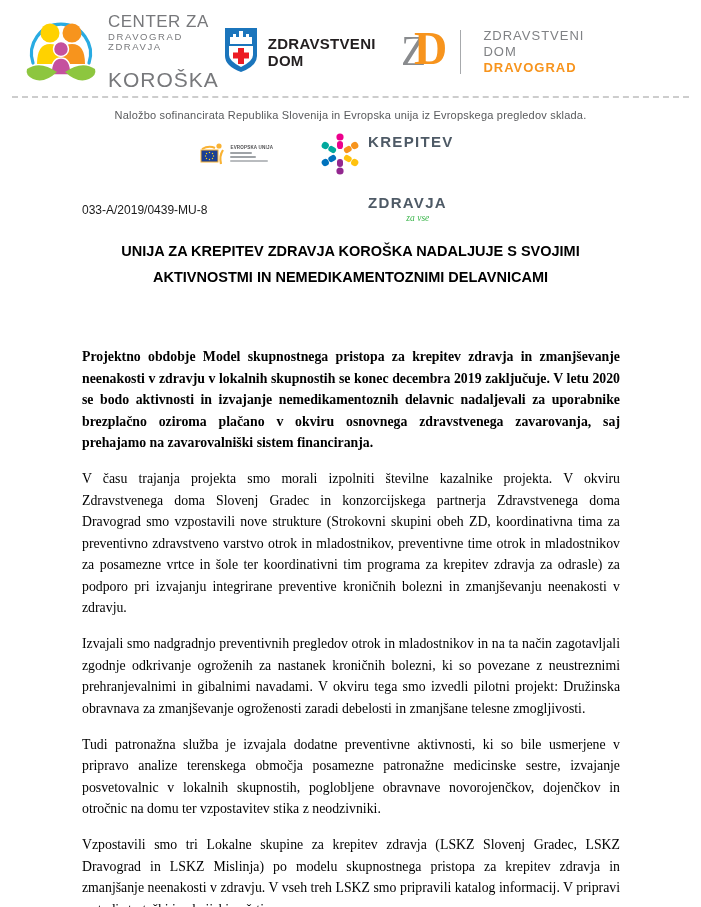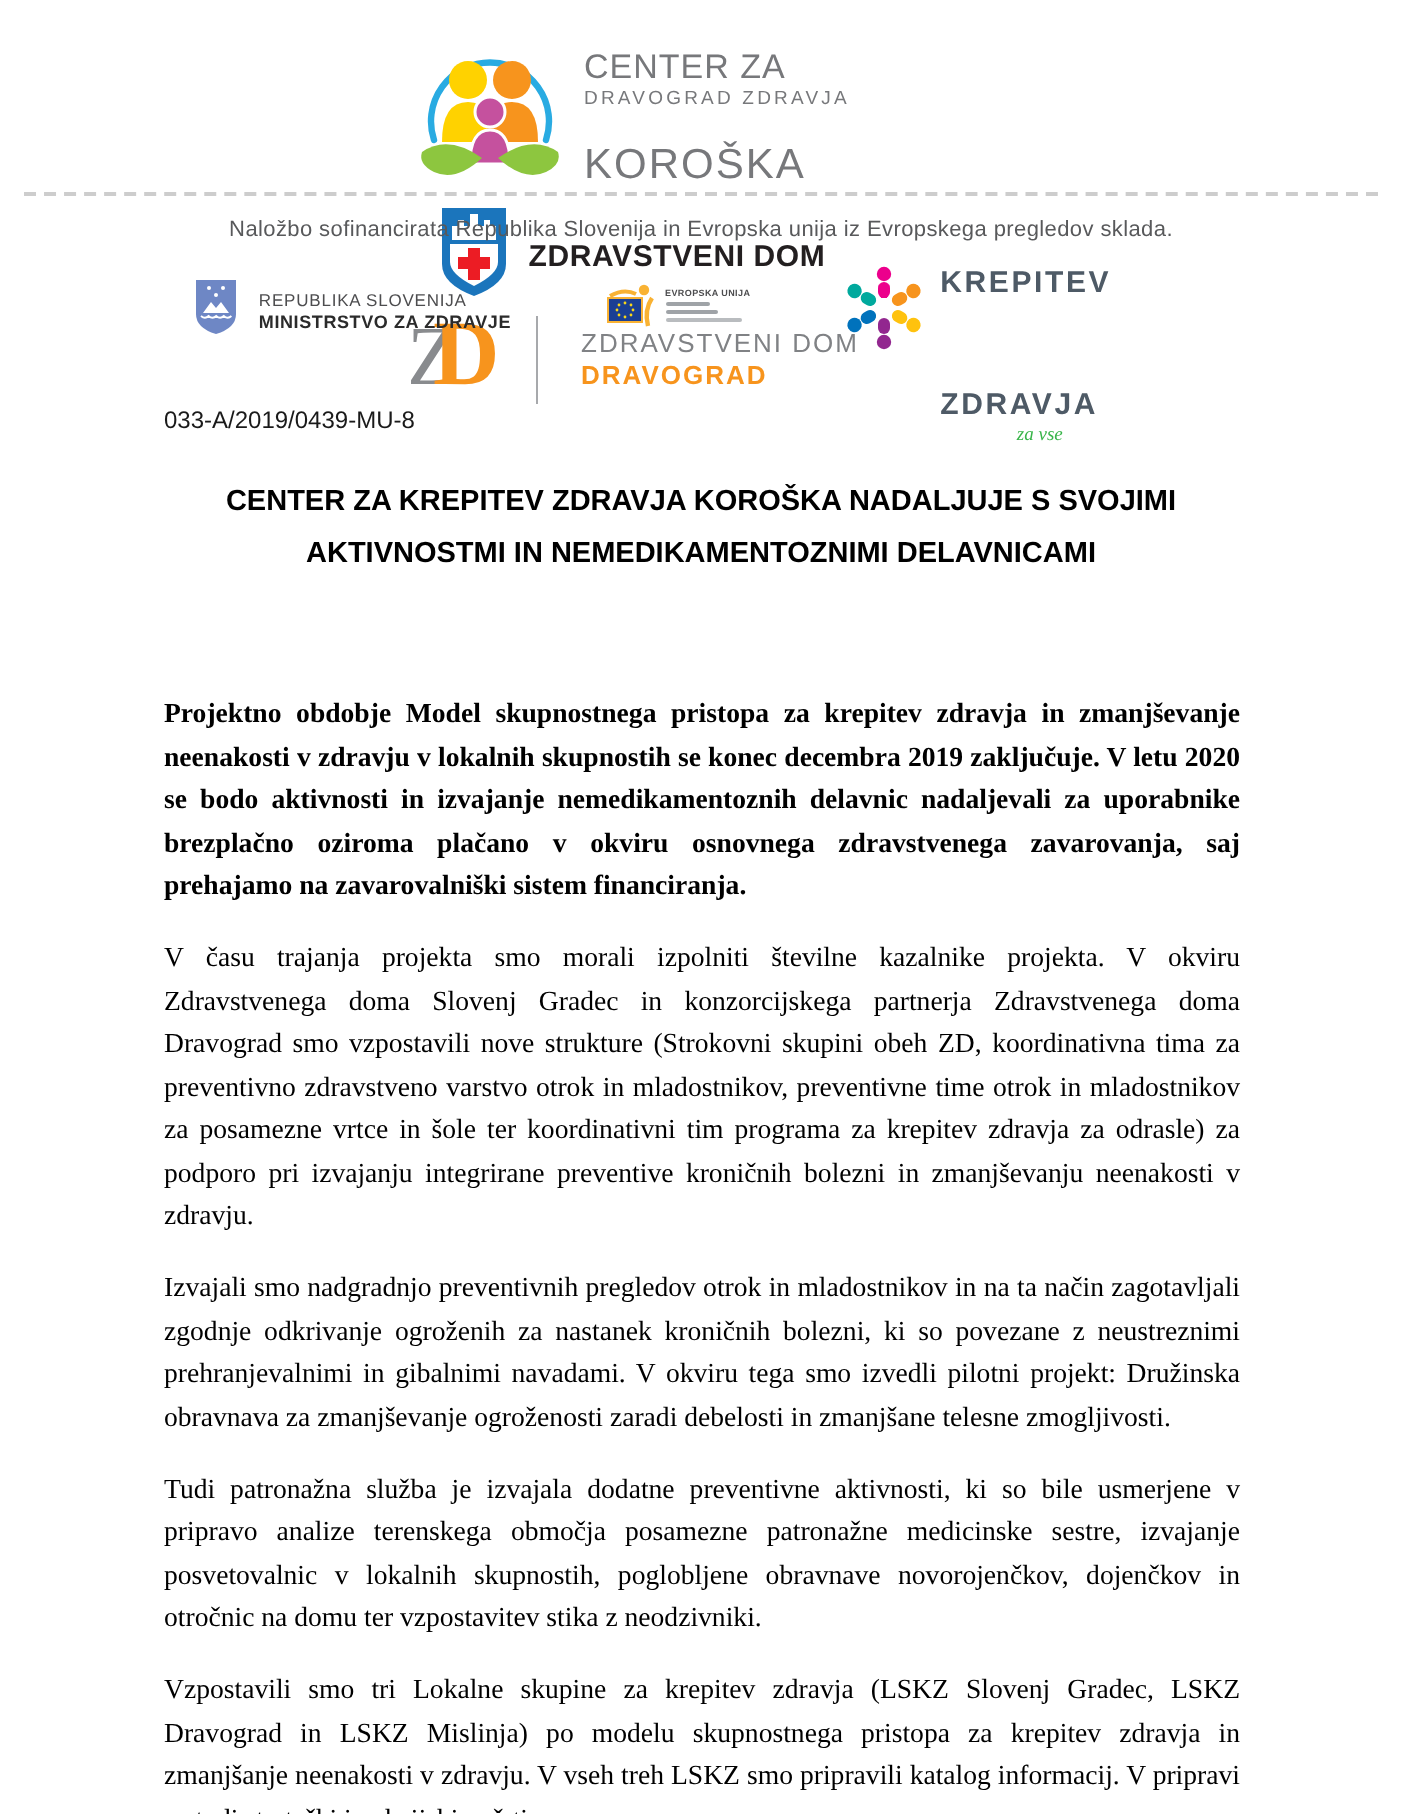--- a/index.html
+++ b/index.html
@@ -6,21 +6,21 @@
   html,body { background:#fff; }
   .page {
     position:relative; width:701px; height:907px; margin:0 auto;
     background:#fff; overflow:hidden;
     font-family:"Liberation Sans", sans-serif;
   }
 
   
   .logos-row1 {
     display:flex; align-items:center; justify-content:space-between;
-    padding:16px 92px 8px 24px; height:96px;flex-direction:column;
+    padding:16px 92px 8px 24px; height:96px;
   }
   .logo { display:flex; align-items:center; gap:10px; }
 
   .ckz-text { color:#77787B; line-height:1.05; }
   .ckz-line1 { font-size:17px; letter-spacing:.5px; }
   .ckz-line2 { font-size:9.5px; letter-spacing:1.6px; margin-top:2px; }
   .ckz-line3 { font-size:21px; letter-spacing:1px; margin-top:17px; }
 
   .zdsg-text { line-height:1.15; font-weight:bold; letter-spacing:.3px; }
   .zdsg-line1 { color:#231F20; font-size:15px; }
@@ -131,36 +131,20 @@
     </div>
 
   </div>
 
   <div class="dashed-divider"></div>
 
   <div class="funding-note">Naložbo sofinancirata Republika Slovenija in Evropska unija iz Evropskega pregledov sklada.</div>
 
   <div class="logos-row2">
 
-    <div class="logo">
-      <span>
-        <svg width="22" height="29" viewBox="0 0 22 29">
-          <path d="M1 1 H21 V18 Q21 25 11 28 Q1 25 1 18 Z" fill="#6E87C5"></path>
-          <circle cx="7.5" cy="5" r="1" fill="#fff"></circle>
-            <circle cx="14.5" cy="5" r="1" fill="#fff"></circle>
-            <circle cx="11" cy="8.5" r="1" fill="#fff"></circle>
-          <path d="M4.5 17.5 L8.5 12 L11 15 L13.5 12 L17.5 17.5 Z" fill="#fff"></path>
-          <path d="M3.5 19 q2 1.8 3.8 0 q2 1.8 3.8 0 q2 1.8 3.8 0 q2 1.8 3.8 0" stroke="#fff" stroke-width=".9" fill="none"></path>
-        </svg>
-      </span>
-      <span class="ministry-text">
-        <div class="ministry-line1">REPUBLIKA SLOVENIJA</div>
-        <div class="ministry-line2">MINISTRSTVO ZA ZDRAVJE</div>
-      </span>
-    </div>
 
     <div class="eu-logo">
       <span>
         <svg width="27" height="27" viewBox="0 0 27 27">
           <circle cx="20" cy="5" r="2.6" fill="#F9B233"></circle>
           <path d="M24 9 Q20 15 22 23" stroke="#F9B233" stroke-width="2.2" fill="none"></path>
           <path d="M3 8 Q10 4 16 7" stroke="#F9B233" stroke-width="2" fill="none"></path>
           <rect x="2" y="9" width="17" height="12" fill="#1B3F94" stroke="#F9B233" stroke-width="1"></rect>
           <g fill="#F9D616">
             <circle cx="10.5" cy="11.5" r=".7"></circle>
@@ -219,21 +203,21 @@
         <div class="kz-line2">ZDRAVJA</div>
         <div class="kz-line3">za vse</div>
       </span>
     </div>
 
   </div>
 
   <div class="doc-number">033-A/2019/0439-MU-8</div>
 
   <div class="doc-title">
-    <div>CENTER ZA KREPITEV ZDRAVJA KOROŠKA NADALJUJE S SVOJIMI</div>
+    <div>UNIJA ZA KREPITEV ZDRAVJA KOROŠKA NADALJUJE S SVOJIMI</div>
     <div>AKTIVNOSTMI IN NEMEDIKAMENTOZNIMI DELAVNICAMI</div>
   </div>
 
   <div class="body-text">
     <p class="bold">Projektno obdobje Model skupnostnega pristopa za krepitev zdravja in zmanjševanje neenakosti v zdravju v lokalnih skupnostih se konec decembra 2019 zaključuje. V letu 2020 se bodo  aktivnosti in izvajanje nemedikamentoznih delavnic nadaljevali za uporabnike brezplačno oziroma plačano v okviru osnovnega zdravstvenega zavarovanja, saj prehajamo na zavarovalniški sistem financiranja.</p>
     <p>V času trajanja projekta smo morali izpolniti številne kazalnike projekta. V okviru Zdravstvenega doma Slovenj Gradec in konzorcijskega partnerja Zdravstvenega doma Dravograd smo vzpostavili nove strukture (Strokovni skupini obeh ZD, koordinativna tima za preventivno zdravstveno varstvo otrok in mladostnikov, preventivne time otrok in mladostnikov za posamezne vrtce in šole ter koordinativni tim programa za krepitev zdravja za odrasle) za podporo pri izvajanju integrirane preventive kroničnih bolezni in zmanjševanju neenakosti v zdravju.</p>
     <p>Izvajali smo nadgradnjo preventivnih pregledov otrok in mladostnikov in na ta način zagotavljali zgodnje odkrivanje ogroženih za nastanek kroničnih bolezni, ki so povezane z neustreznimi prehranjevalnimi in gibalnimi navadami. V okviru tega smo izvedli pilotni projekt: Družinska obravnava za zmanjševanje ogroženosti zaradi debelosti in zmanjšane telesne zmogljivosti.</p>
     <p>Tudi patronažna služba je izvajala dodatne preventivne aktivnosti, ki so bile usmerjene v pripravo analize terenskega območja posamezne patronažne medicinske sestre, izvajanje posvetovalnic v lokalnih skupnostih, poglobljene obravnave novorojenčkov, dojenčkov in otročnic na domu ter vzpostavitev stika z neodzivniki.</p>
     <p>Vzpostavili smo tri Lokalne skupine za krepitev zdravja (LSKZ Slovenj Gradec, LSKZ Dravograd in LSKZ Mislinja) po modelu skupnostnega pristopa za krepitev zdravja in zmanjšanje neenakosti v zdravju. V vseh treh LSKZ smo pripravili katalog informacij. V pripravi so tudi strateški in akcijski načrti.</p>
 

